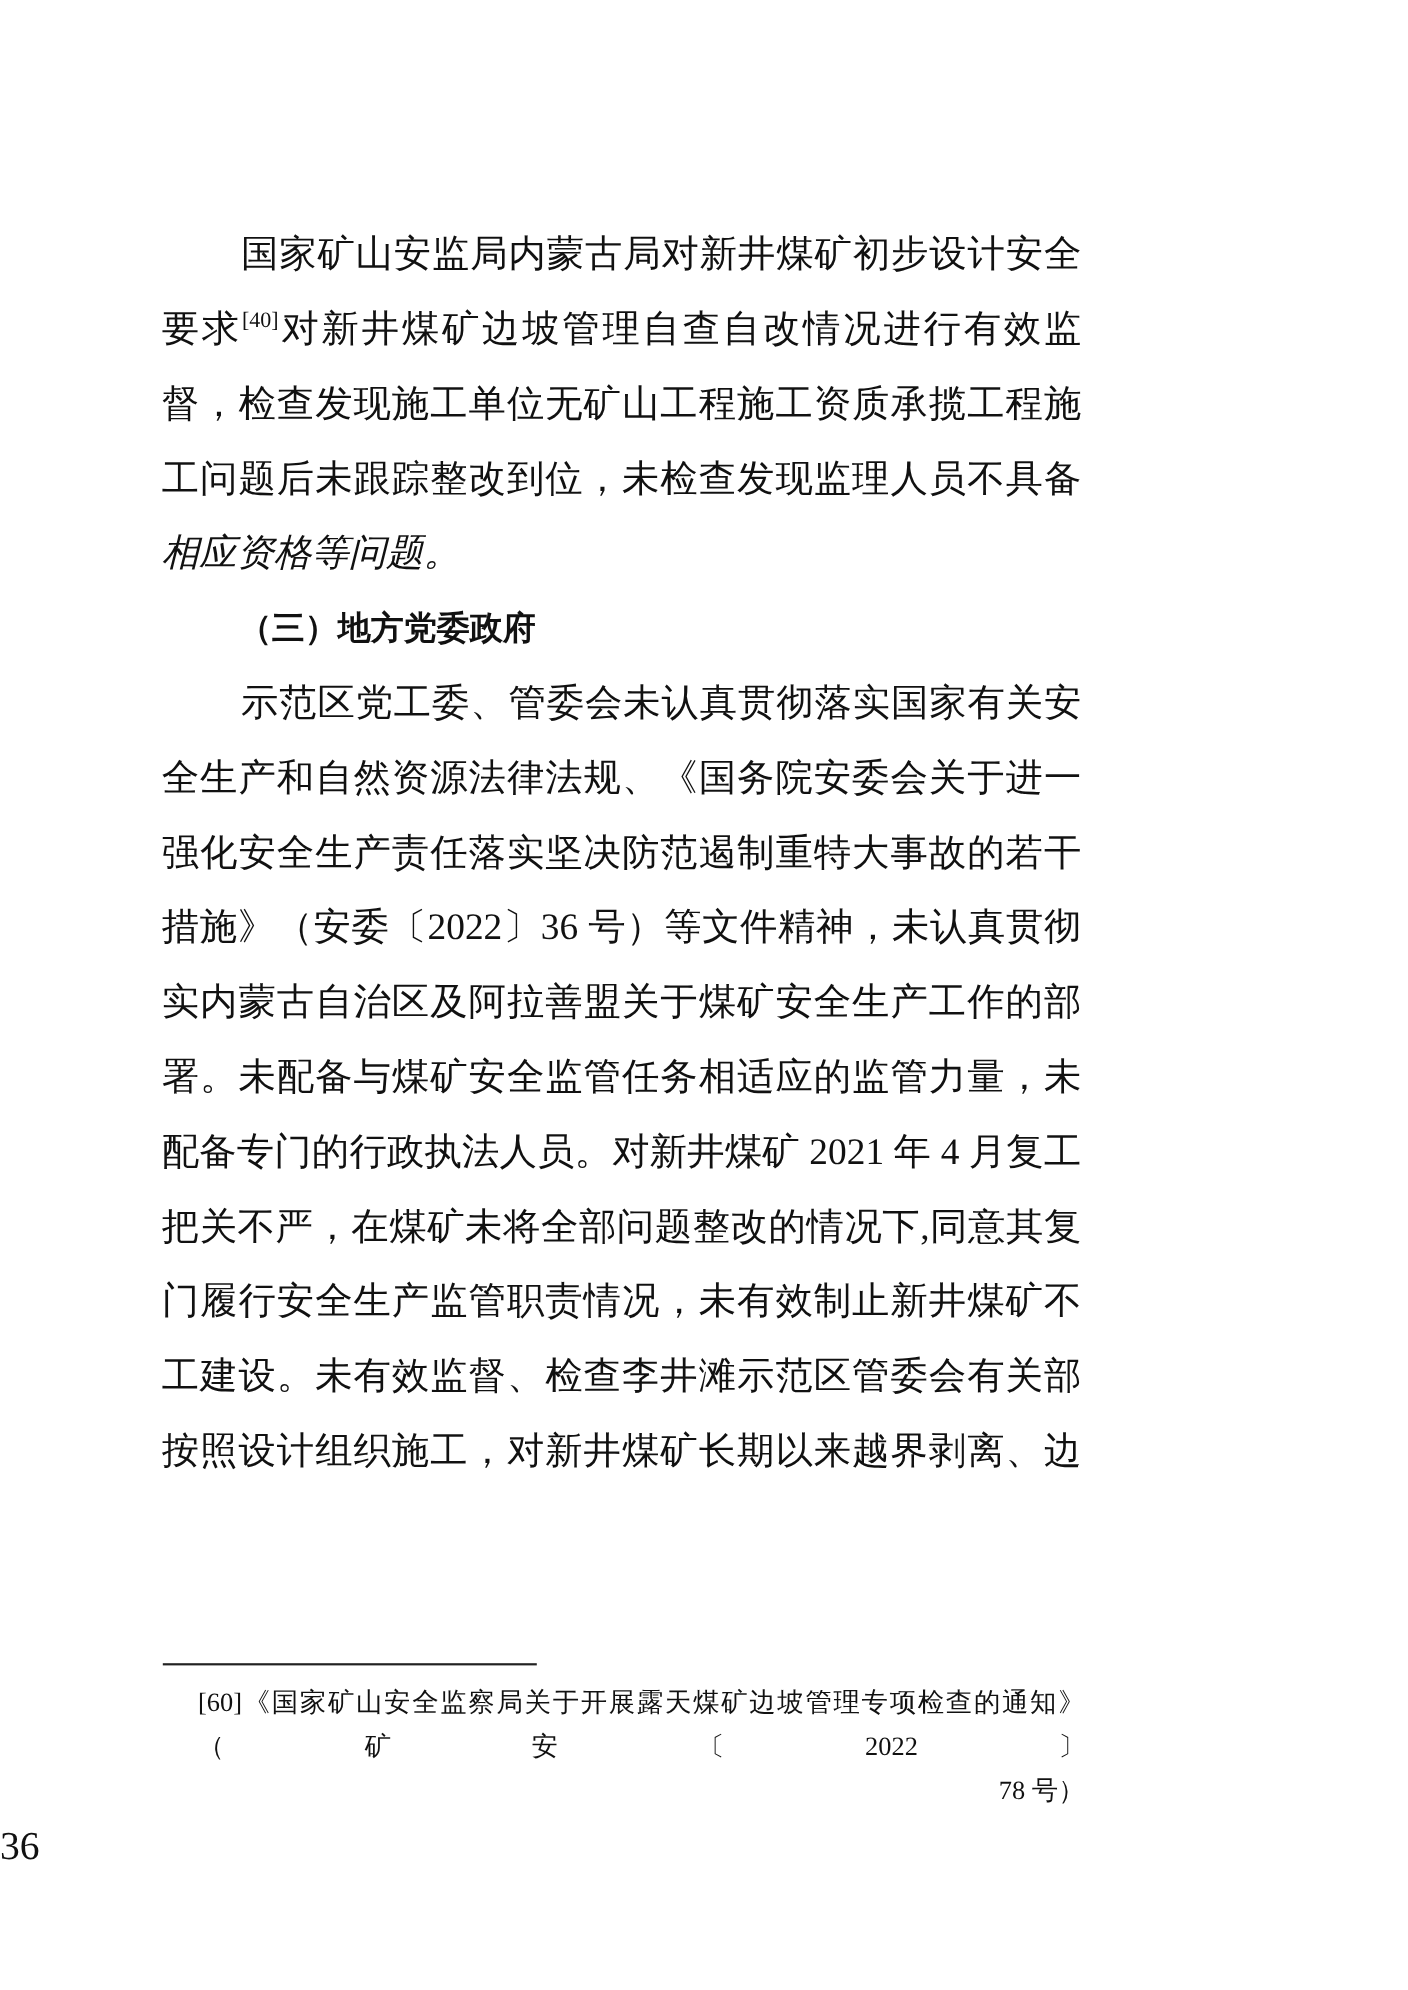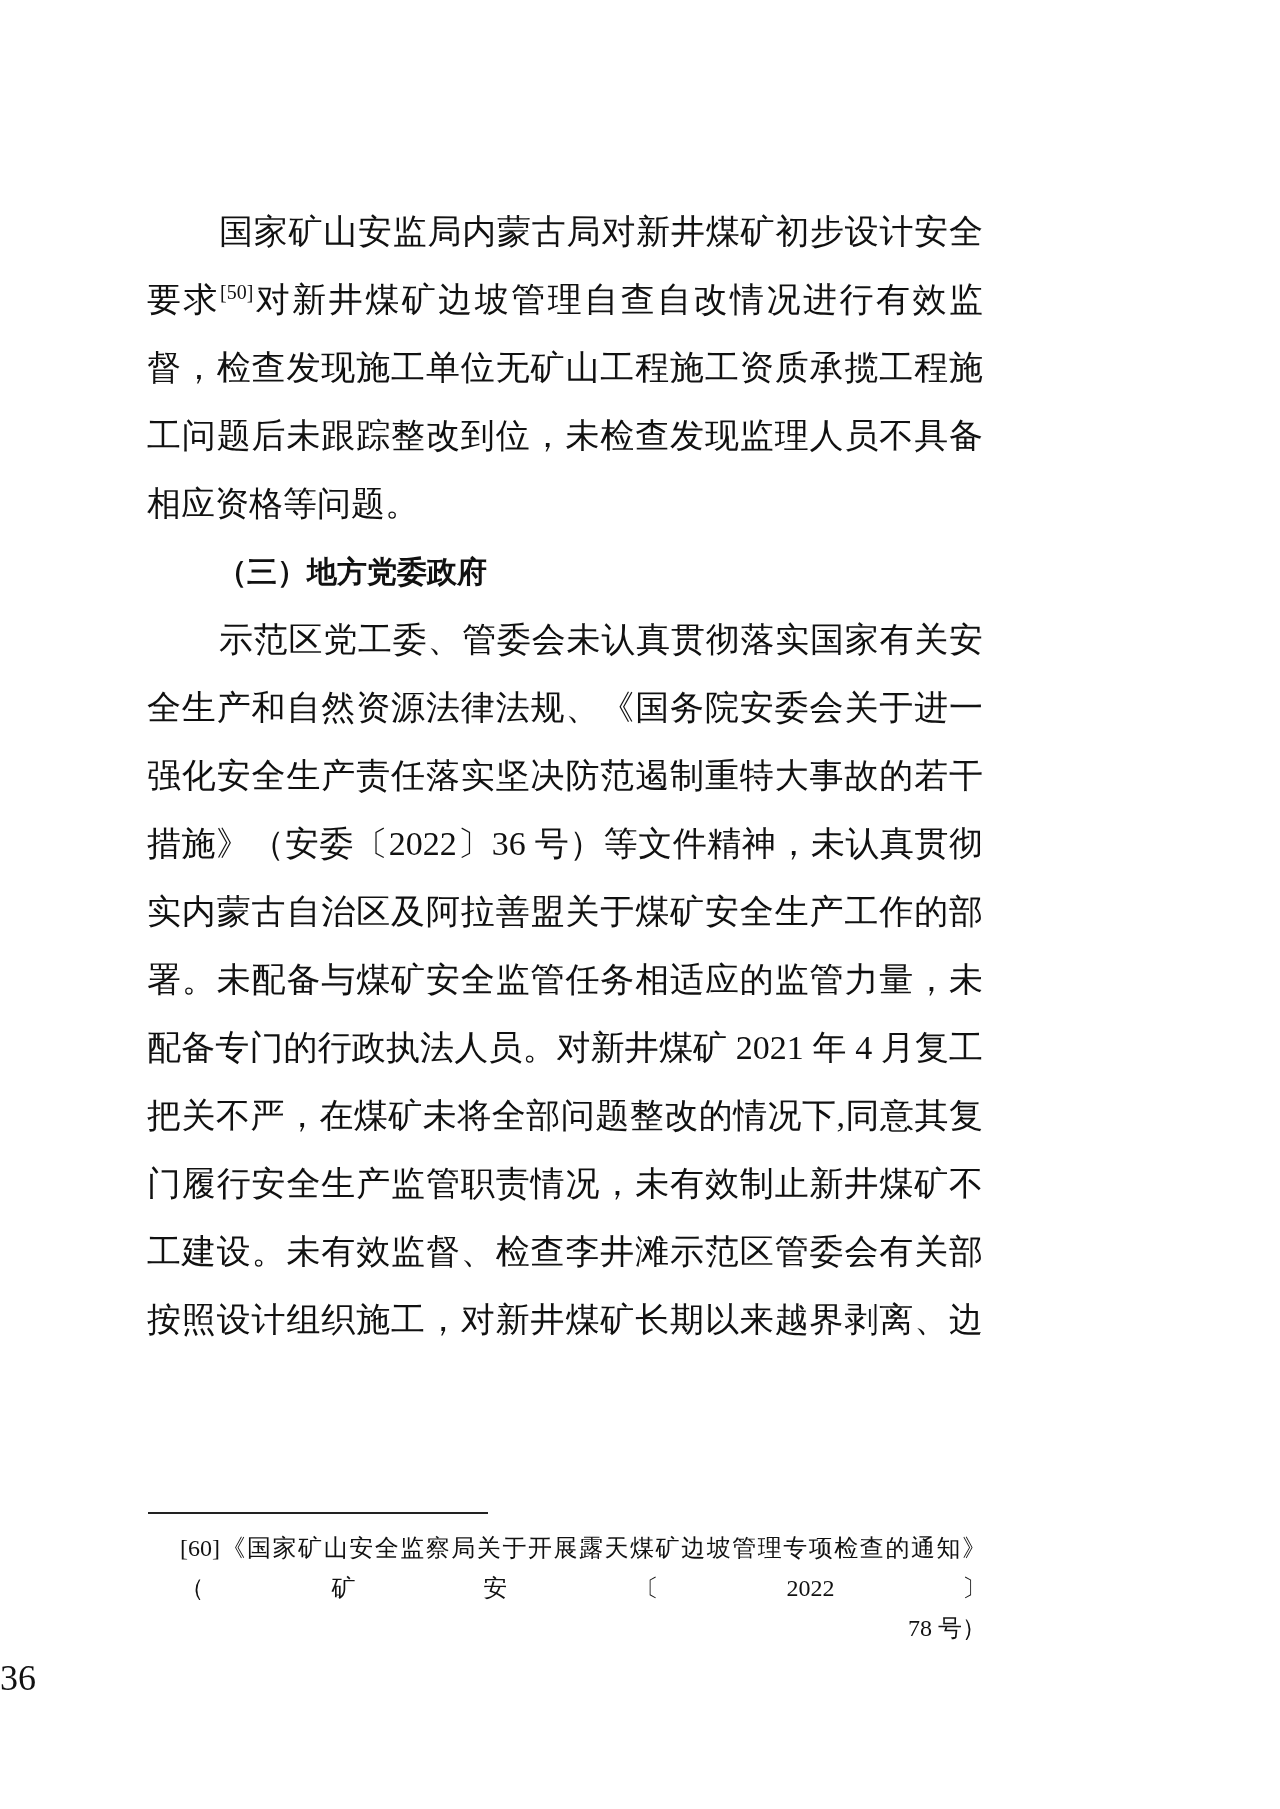--- a/index.html
+++ b/index.html
@@ -25,20 +25,21 @@
     font-size: 34px;
     text-align: justify;
     text-align-last: justify;
     text-justify: inter-character;
     overflow: hidden;
   }
   .line.indent { text-indent: 72px; }
   .line.last {
     text-align: right;
     text-align-last: left;
+    font-style: italic;
   }
   .heading {
     margin: 0;
     height: 66px;
     line-height: 66px;
     font-size: 30px;
     font-weight: bold;
     text-indent: 72px;
     text-align: left;
   }
@@ -83,21 +84,21 @@
     line-height: 40px;
   }
 </style>
 </head>
 <body>
 
 <div class="page">
 
   <main class="content">
     <p class="line indent">国家矿山安监局内蒙古局对新井煤矿初步设计安全</p>
-    <p class="line"><span>要求</span><sup class="fn-ref">[50]</sup><span>对新井煤矿边坡管理自查自改情况进行有效监</span></p>
+    <p class="line"><span>要求</span><sup class="fn-ref">[40]</sup><span>对新井煤矿边坡管理自查自改情况进行有效监</span></p>
     <p class="line">督，检查发现施工单位无矿山工程施工资质承揽工程施</p>
     <p class="line">工问题后未跟踪整改到位，未检查发现监理人员不具备</p>
     <p class="line last">相应资格等问题。</p>
 
     <h3 class="heading">（三）地方党委政府</h3>
 
     <p class="line indent">示范区党工委、管委会未认真贯彻落实国家有关安</p>
     <p class="line">全生产和自然资源法律法规、《国务院安委会关于进一步</p>
     <p class="line">强化安全生产责任落实坚决防范遏制重特大事故的若干</p>
     <p class="line">措施》（安委〔2022〕36 号）等文件精神，未认真贯彻落</p>

